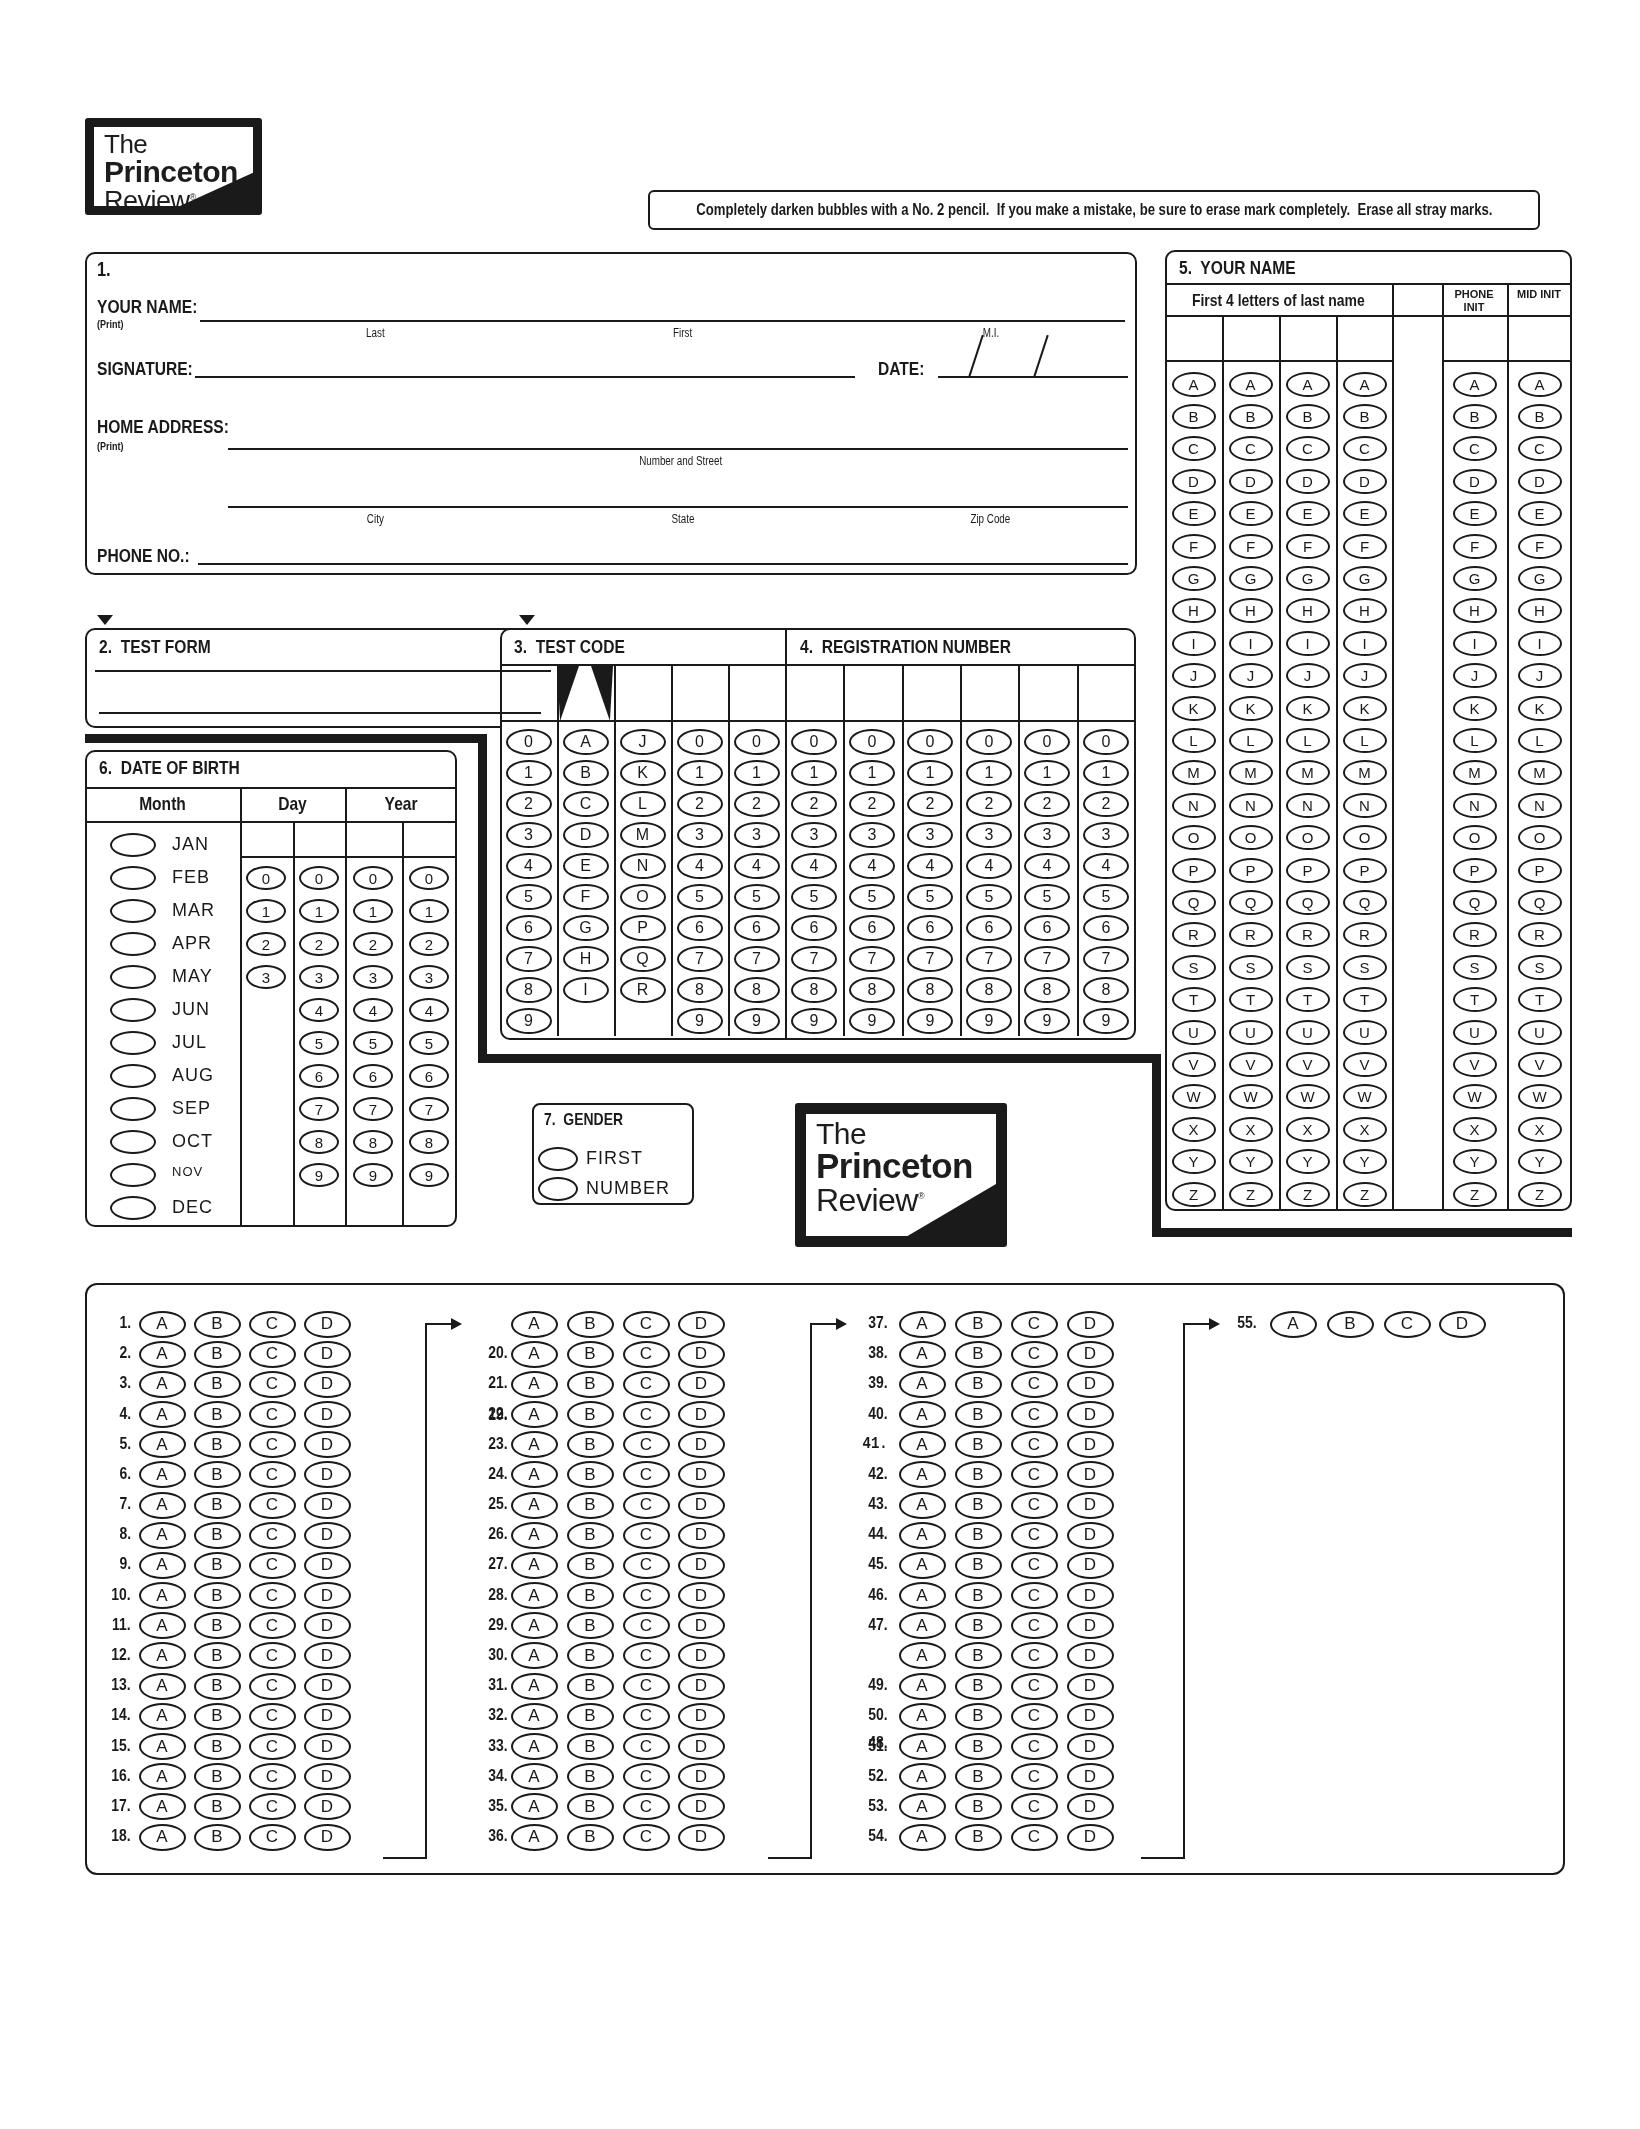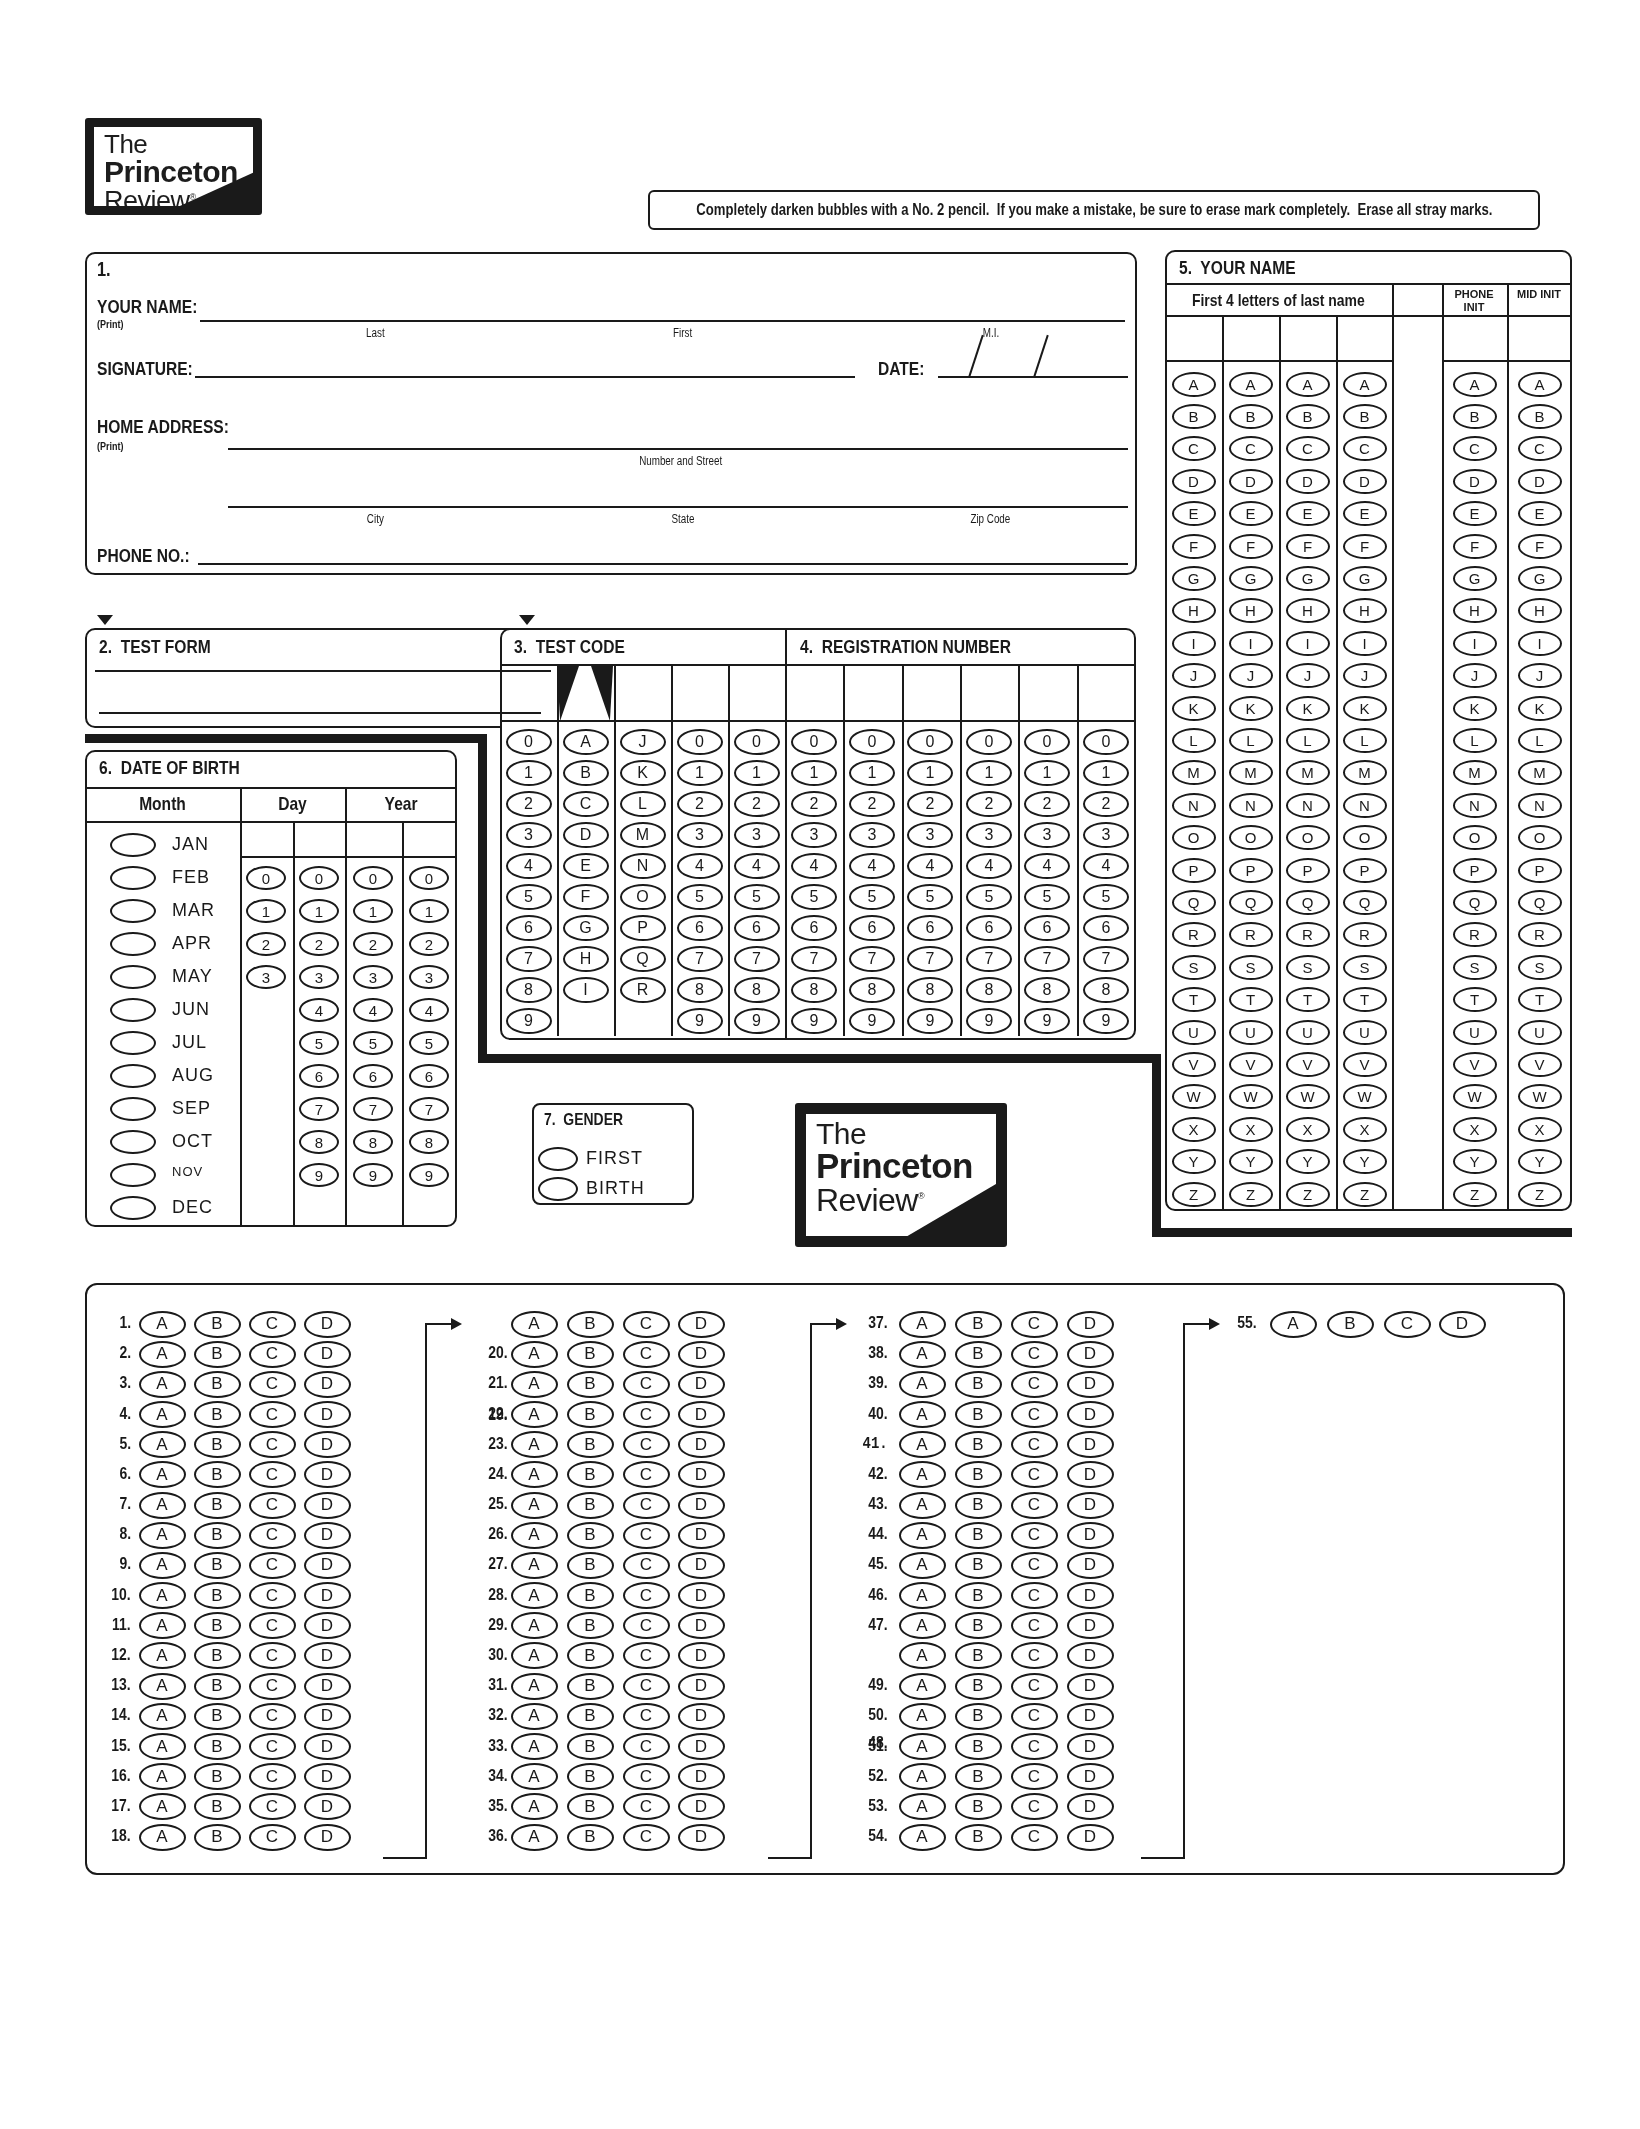--- a/index.html
+++ b/index.html
@@ -104,21 +104,21 @@
 
   <div class="box" style="left:85px;top:750px;width:372px;height:477px;"></div>
   <div class="title" style="left:99px;top:757px;"><span class="cnd">6.  DATE OF BIRTH</span></div>
   <div class="hdr2" style="left:85px;top:793px;width:155px;"><span class="cndc">Month</span></div>
   <div class="hdr2" style="left:240px;top:793px;width:105px;"><span class="cndc">Day</span></div>
   <div class="hdr2" style="left:345px;top:793px;width:112px;"><span class="cndc">Year</span></div>
 
   <div class="box" style="left:532px;top:1103px;width:162px;height:102px;border-radius:8px;"></div>
   <div class="title" style="left:544px;top:1110px;font-size:17px;"><span class="cnd">7.  GENDER</span></div>
   <div class="mlab" style="left:586px;top:1148px;"><span>FIRST</span></div>
-  <div class="mlab" style="left:586px;top:1178px;"><span>BIRTH</span></div>
+  <div class="mlab" style="left:586px;top:1178px;"><span>NUMBER</span></div>
 
   <div class="logo logo-lg" style="left:795px;top:1103px;width:212px;height:144px;border-width:11px;">
     <div class="logo-inner">
       <div class="logo-l1">The</div>
       <div class="logo-l2">Princeton</div>
       <div class="logo-l3"><span>Review</span><span class="logo-reg">®</span></div>
       <div class="logo-corner"></div>
     </div>
   </div>
 

